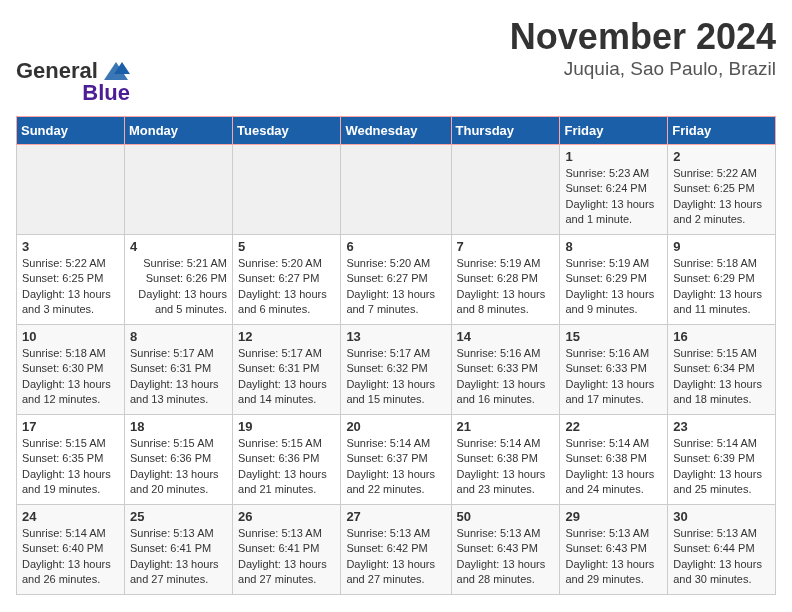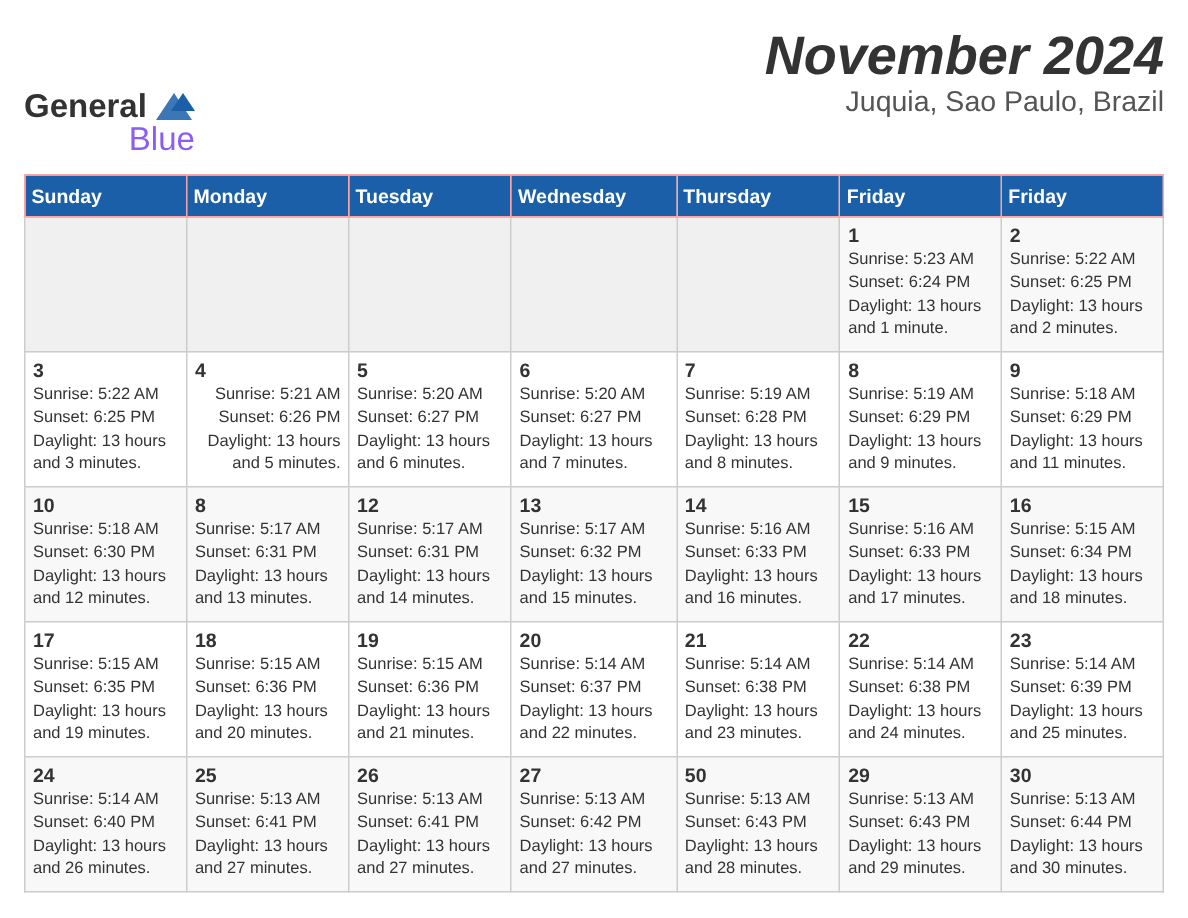--- a/index.html
+++ b/index.html
@@ -22,21 +22,20 @@
       align-items: flex-end;
       margin-top: 42px;
     }
     .title-block {
       text-align: right;
     }
     .month-title {
       font-size: 36px;
       font-weight: bold;
       color: #333;
-      font-style: italic;
     }
     .location {
       font-size: 19px;
       color: #555;
     }
     table {
       width: 100%;
       border-collapse: collapse;
       font-size: 11px;
     }
@@ -90,21 +89,21 @@
 
 <div class="header">
   <div class="logo">
     <div class="logo-wrap">
       <span style="font-size:22px;font-weight:bold;color:#333;">General</span>
       <svg width="28" height="22" viewBox="0 0 28 22">
         <polygon points="14,2 26,20 2,20" fill="#1a5fa8" opacity="0.85"></polygon>
         <polygon points="20,2 28,14 12,14" fill="#1a5fa8"></polygon>
       </svg>
     </div>
-    <span style="font-size:22px;font-weight:normal;color:#8b5cf6;margin-top:-4px;">Blue</span>
+    <span style="font-size:22px;font-weight:bold;color:#4c1d95;margin-top:-4px;">Blue</span>
   </div>
   <div class="title-block">
     <div class="month-title">November 2024</div>
     <div class="location">Juquia, Sao Paulo, Brazil</div>
   </div>
 </div>
 
 <table>
   <thead>
     <tr id="header-row">

